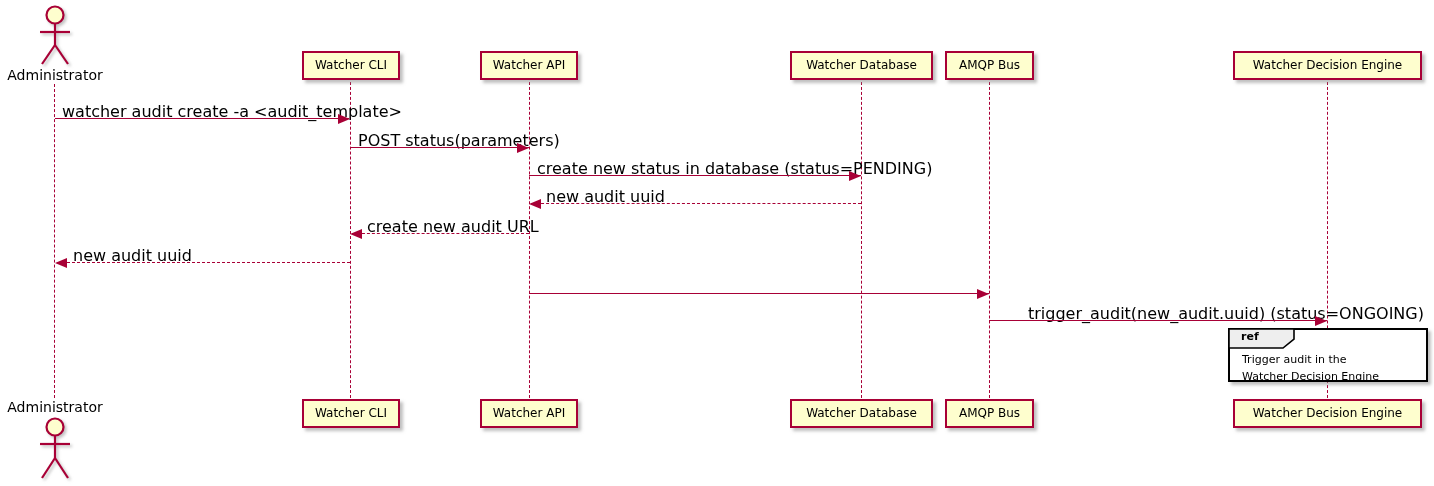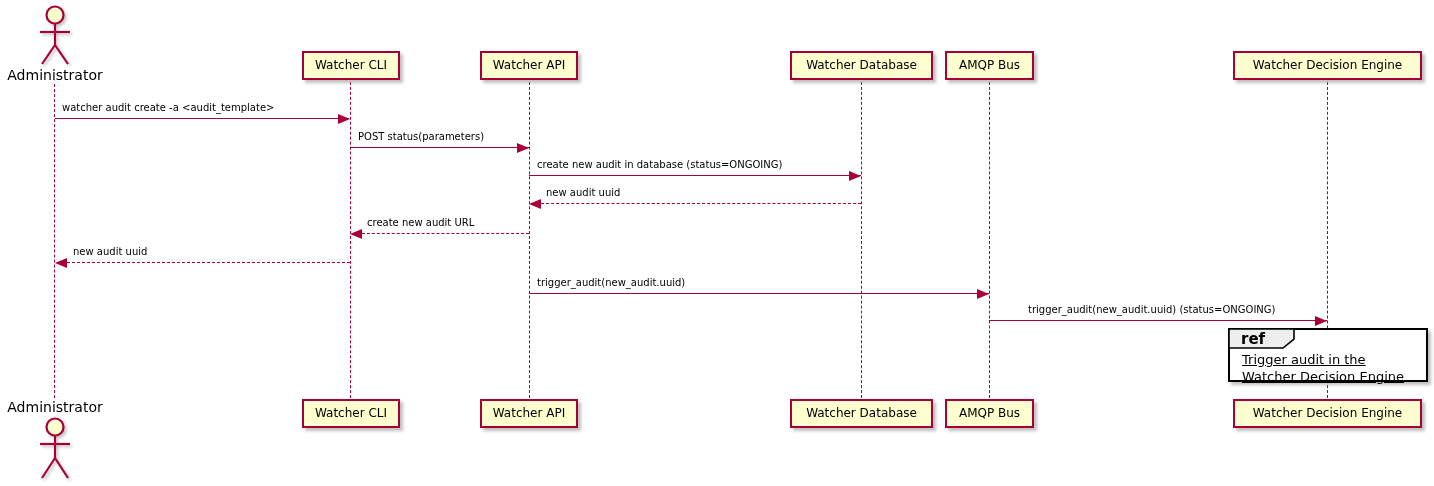--- a/index.html
+++ b/index.html
@@ -29,36 +29,36 @@
   .participant {
     position:absolute; height:29px;
     background:var(--participant-fill);
     border:2px solid var(--participant-border);
     box-shadow:3px 3px 3px rgba(140,140,140,0.55);
     font-size:12px; line-height:25px; text-align:center;
     white-space:nowrap; z-index:2;
   }
   .actor-figure { position:absolute; z-index:2; filter:drop-shadow(2px 2px 1.5px rgba(140,140,140,0.55)); }
   .actor-label { position:absolute; font-size:14px; text-align:center; white-space:nowrap; z-index:2; }
-  .msg-label { position:absolute; font-size:10px; white-space:nowrap; z-index:1;text-align:right; }
+  .msg-label { position:absolute; font-size:16px; white-space:nowrap; z-index:1;text-align:right; }
   .msg-line { position:absolute; height:0; border-top:1px solid var(--line); z-index:1; }
   .msg-line.dashed { border-top-style:dashed; }
   .arrowhead { position:absolute; width:0; height:0; border-top:5px solid transparent; border-bottom:5px solid transparent; z-index:1; }
   .arrowhead.right { border-left:12px solid var(--line); }
   .arrowhead.left  { border-right:12px solid var(--line); }
   .ref-box {
     position:absolute; left:1228px; top:328px; width:200px; height:54px;
     background:var(--bg); border:2px solid var(--ref-border);
     box-shadow:3px 3px 3px rgba(140,140,140,0.55); z-index:3;
   }
   .ref-header { position:absolute; left:-1px; top:-1px; width:66px; height:20px; }
   .ref-header-label {
-    position:absolute; left:11px; top:0px; font-size:15px; font-weight:bold; z-index:4;
+    position:absolute; left:11px; top:0px; font-size:11px; font-weight:bold; z-index:4;
   }
-  .ref-body { position:absolute; left:12px; top:21px; font-size:13px; line-height:17px; white-space:nowrap;text-decoration:underline; }
+  .ref-body { position:absolute; left:12px; top:21px; font-size:11px; line-height:17px; white-space:nowrap; }
 </style>
 </head>
 <body>
 
 <div class="canvas">
 
   <div class="lifeline" style="left:54px; top:84px; height:314px;"></div>
   <div class="lifeline" style="left:350px;"></div>
   <div class="lifeline" style="left:529px;"></div>
   <div class="lifeline" style="left:861px;"></div>
@@ -81,37 +81,36 @@
   <div class="participant" style="left:1233px; top:51px; width:189px;">Watcher Decision Engine</div>
 
   <div class="msg-label" style="left:62px; top:102px;">watcher audit create -a &lt;audit_template&gt;</div>
   <div class="msg-line" style="left:55px; top:118px; width:294px;"></div>
   <div class="arrowhead right" style="left:338px; top:114px;"></div>
 
   <div class="msg-label" style="left:358px; top:131px;">POST status(parameters)</div>
   <div class="msg-line" style="left:350px; top:147px; width:179px;"></div>
   <div class="arrowhead right" style="left:517px; top:143px;"></div>
 
-  <div class="msg-label" style="left:537px; top:159px;">create new audit in database (status=ONGOING)</div>
+  <div class="msg-label" style="left:537px; top:159px;">create new status in database (status=PENDING)</div>
   <div class="msg-line" style="left:529px; top:175px; width:332px;"></div>
   <div class="arrowhead right" style="left:849px; top:171px;"></div>
 
   <div class="msg-label" style="left:546px; top:187px;">new audit uuid</div>
   <div class="msg-line dashed" style="left:531px; top:203px; width:330px;"></div>
   <div class="arrowhead left" style="left:529px; top:199px;"></div>
 
   <div class="msg-label" style="left:367px; top:217px;">create new audit URL</div>
   <div class="msg-line dashed" style="left:352px; top:233px; width:177px;"></div>
   <div class="arrowhead left" style="left:350px; top:229px;"></div>
 
   <div class="msg-label" style="left:73px; top:246px;">new audit uuid</div>
   <div class="msg-line dashed" style="left:57px; top:262px; width:293px;"></div>
   <div class="arrowhead left" style="left:55px; top:258px;"></div>
 
-  <div class="msg-label" style="left:537px; top:277px;">trigger_audit(new_audit.uuid)</div>
   <div class="msg-line" style="left:529px; top:293px; width:460px;"></div>
   <div class="arrowhead right" style="left:977px; top:289px;"></div>
 
   <div class="msg-label" style="left:996px; top:304px;margin-left:32px;">trigger_audit(new_audit.uuid) (status=ONGOING)</div>
   <div class="msg-line" style="left:989px; top:320px; width:338px;"></div>
   <div class="arrowhead right" style="left:1315px; top:316px;"></div>
 
   <div class="ref-box">
     <svg class="ref-header" width="66" height="20" viewBox="0 0 66 20">
       <polygon points="0,0 65,0 65,10 54,19 0,19" fill="var(--ref-header-fill)" stroke="var(--ref-border)" stroke-width="1.6"></polygon>

